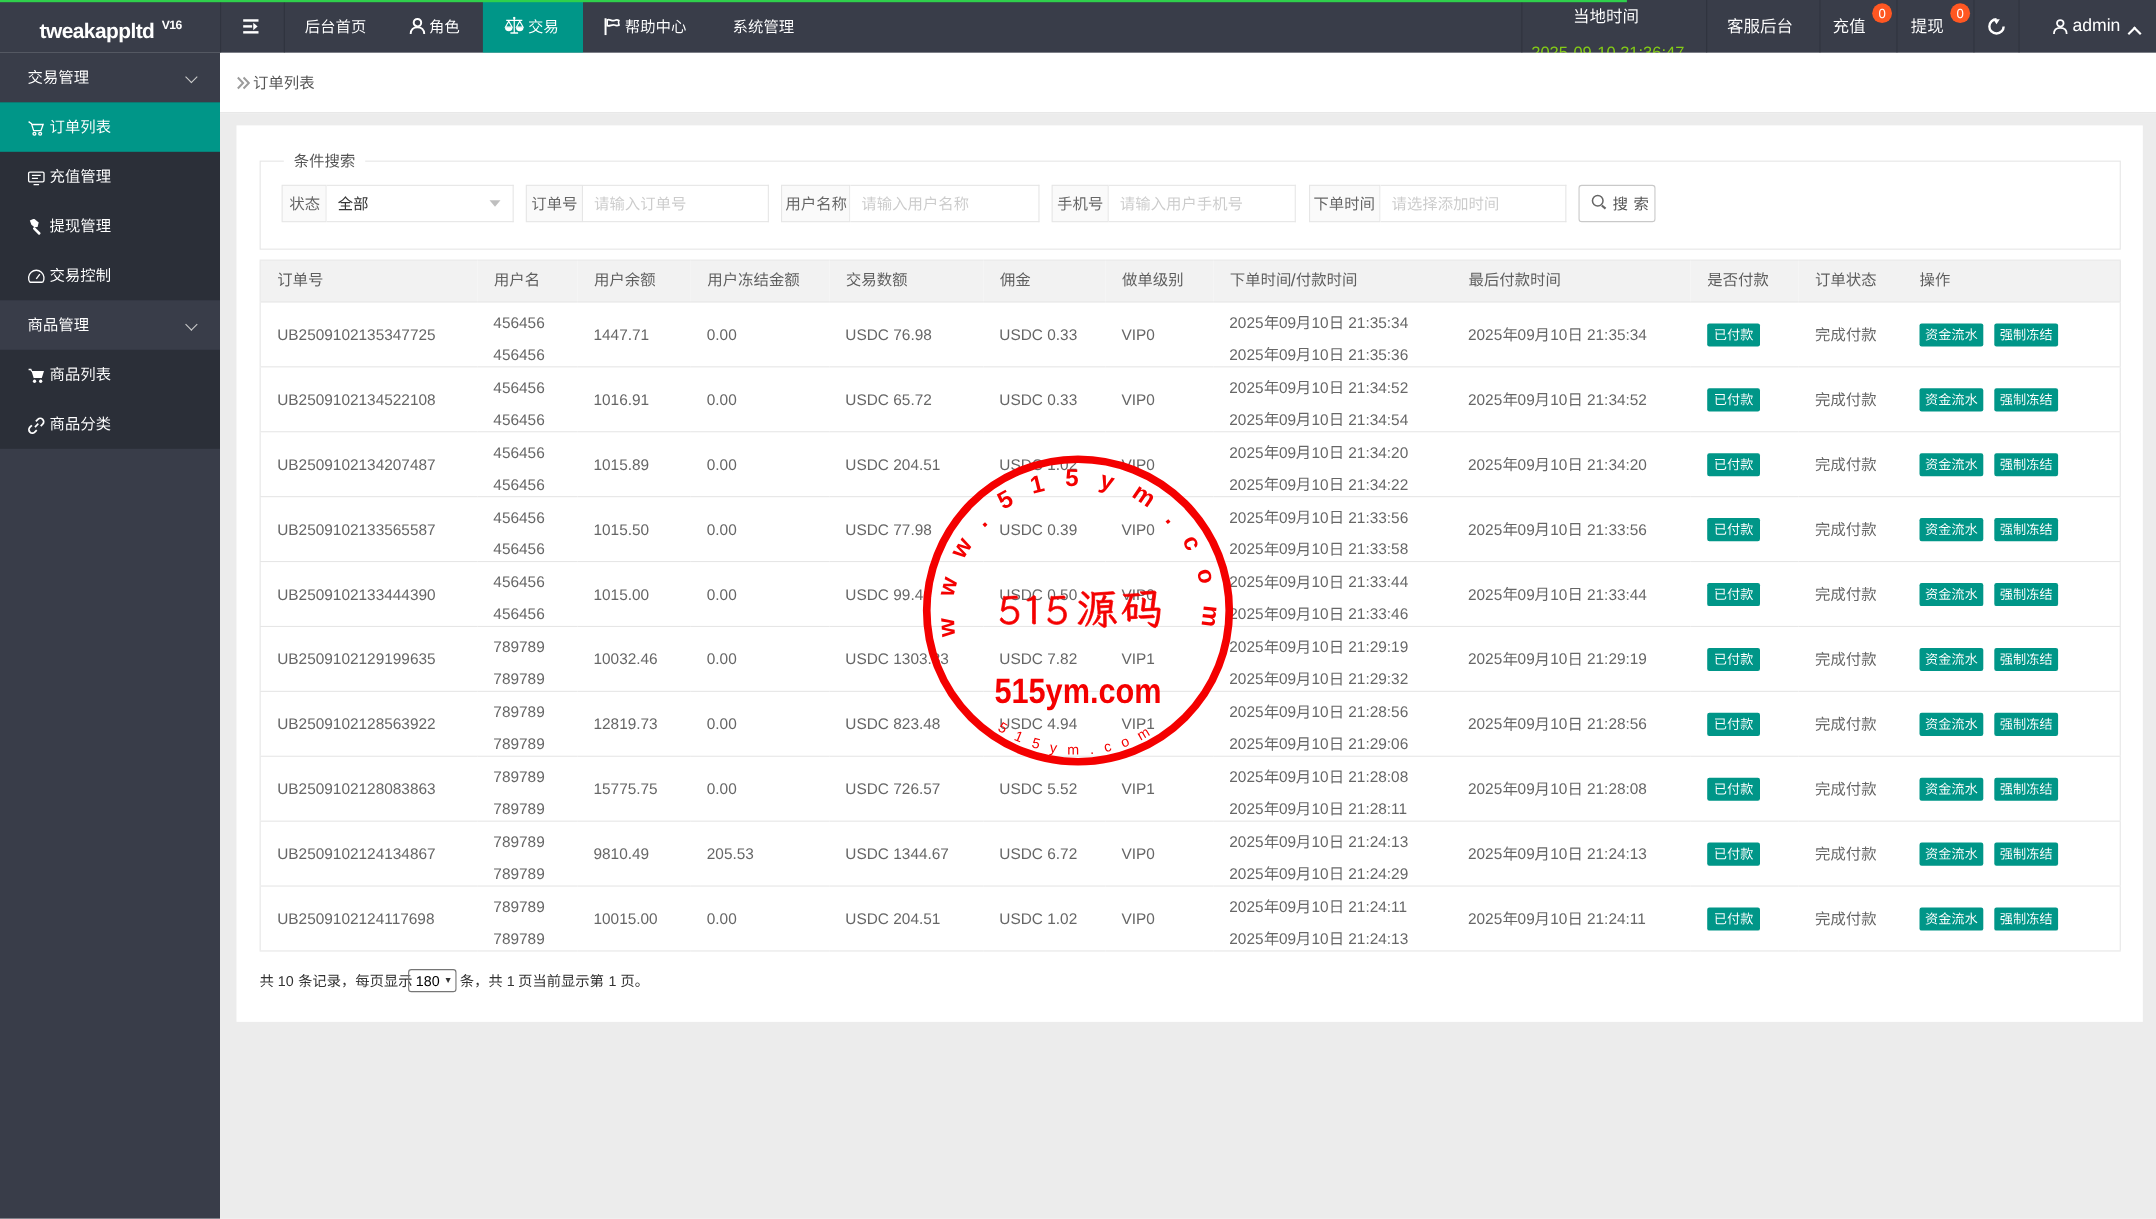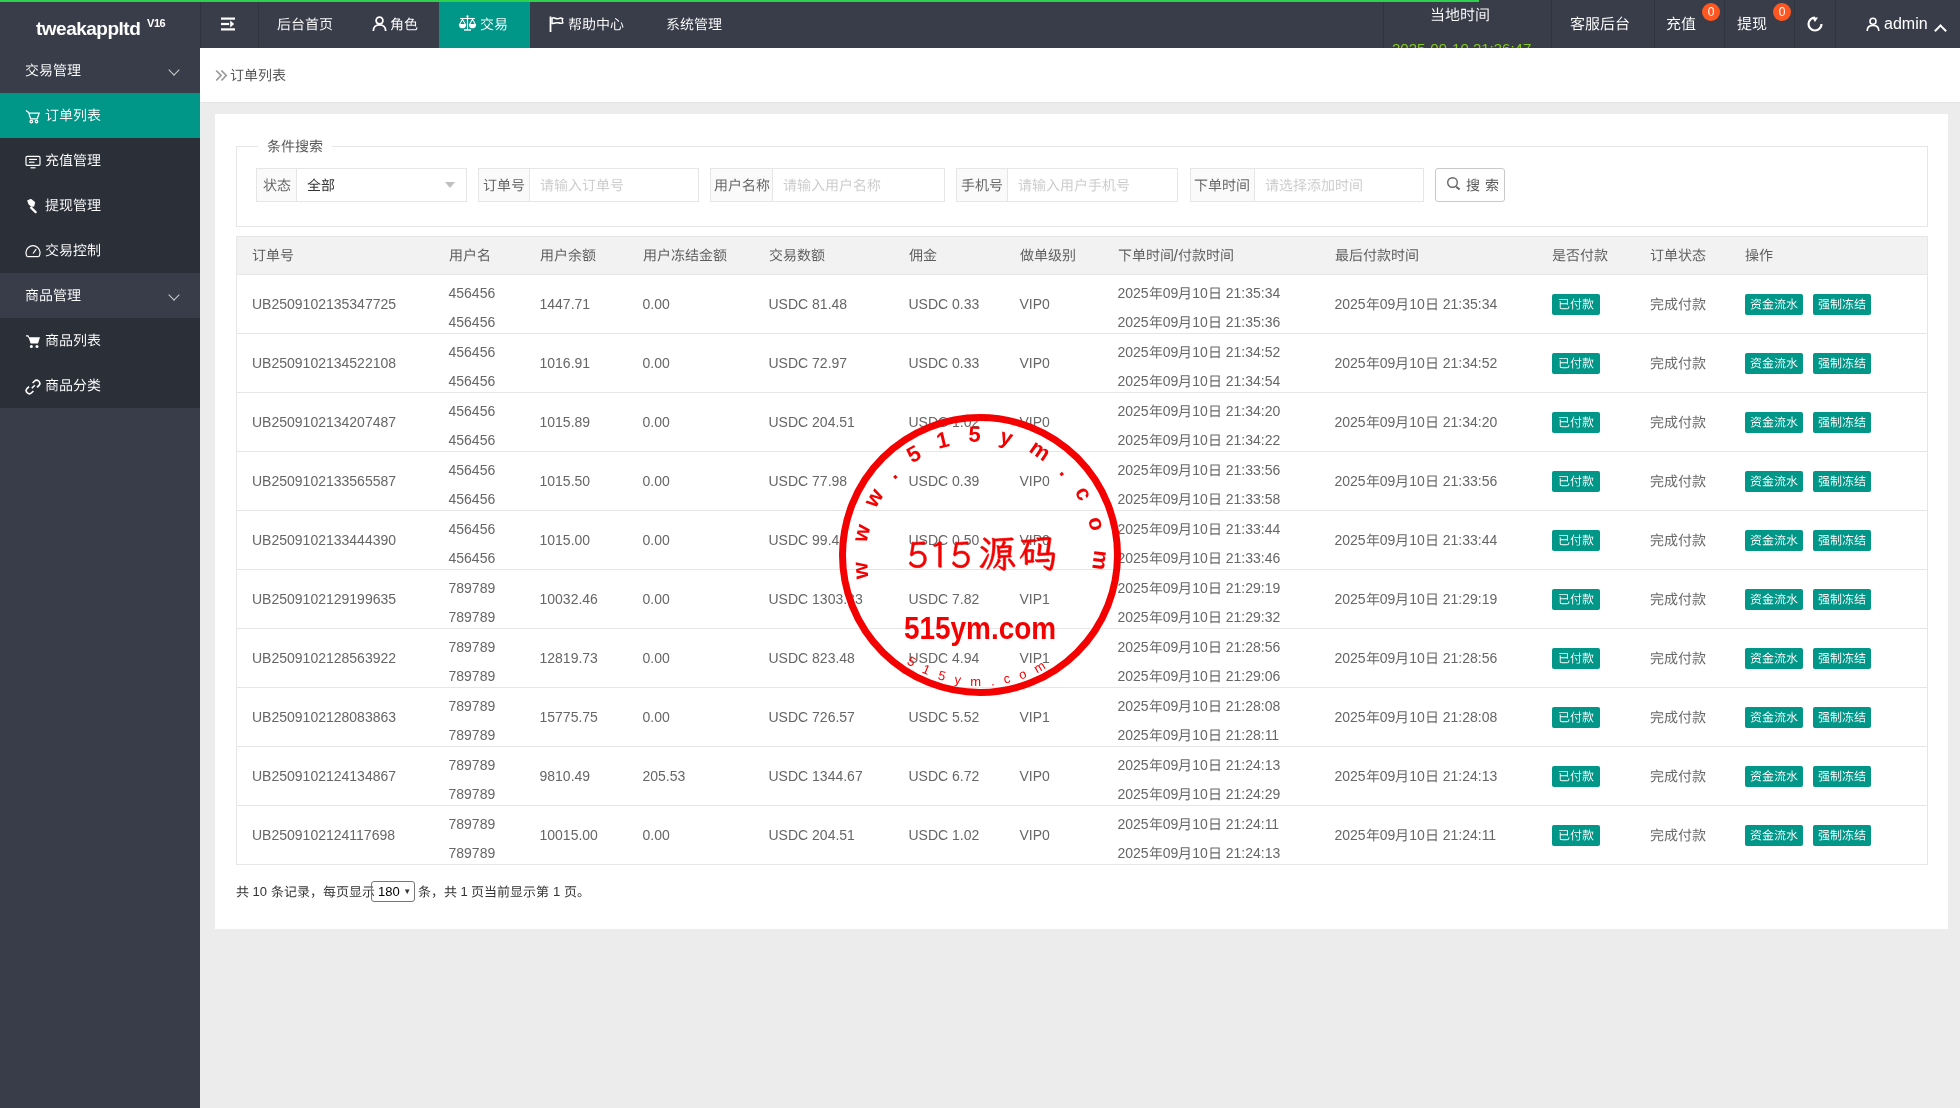--- a/index.html
+++ b/index.html
@@ -557,21 +557,21 @@
             <use href="#r4f5c" x="1000"></use>
           </svg></th>
   </tr>
   <tr>
     <td>UB2509102135347725</td>
     <td class="two">
           <div class="twoin">456456<br>456456</div>
         </td>
     <td>1447.71</td>
     <td>0.00</td>
-    <td>USDC 81.48</td>
+    <td>USDC 76.98</td>
     <td>USDC 0.33</td>
     <td>VIP0</td>
     <td class="two">
           <div class="twoin"><span class="nw">2025<svg class="zt" width="14.00" height="14" viewBox="0 0 1000 1000" fill="#666" style="">
                 <use href="#r5e74" x="0"></use>
               </svg>09<svg class="zt" width="14.00" height="14" viewBox="0 0 1000 1000" fill="#666" style="">
                 <use href="#r6708" x="0"></use>
               </svg>10<svg class="zt" width="14.00" height="14" viewBox="0 0 1000 1000" fill="#666" style="">
                 <use href="#r65e5" x="0"></use>
               </svg>&nbsp;21:35:34</span><br><span class="nw">2025<svg class="zt" width="14.00" height="14" viewBox="0 0 1000 1000" fill="#666" style="">
@@ -612,21 +612,21 @@
               <use href="#r7ed3" x="3000"></use>
             </svg></span></td>
   </tr>
   <tr>
     <td>UB2509102134522108</td>
     <td class="two">
           <div class="twoin">456456<br>456456</div>
         </td>
     <td>1016.91</td>
     <td>0.00</td>
-    <td>USDC 72.97</td>
+    <td>USDC 65.72</td>
     <td>USDC 0.33</td>
     <td>VIP0</td>
     <td class="two">
           <div class="twoin"><span class="nw">2025<svg class="zt" width="14.00" height="14" viewBox="0 0 1000 1000" fill="#666" style="">
                 <use href="#r5e74" x="0"></use>
               </svg>09<svg class="zt" width="14.00" height="14" viewBox="0 0 1000 1000" fill="#666" style="">
                 <use href="#r6708" x="0"></use>
               </svg>10<svg class="zt" width="14.00" height="14" viewBox="0 0 1000 1000" fill="#666" style="">
                 <use href="#r65e5" x="0"></use>
               </svg>&nbsp;21:34:52</span><br><span class="nw">2025<svg class="zt" width="14.00" height="14" viewBox="0 0 1000 1000" fill="#666" style="">

